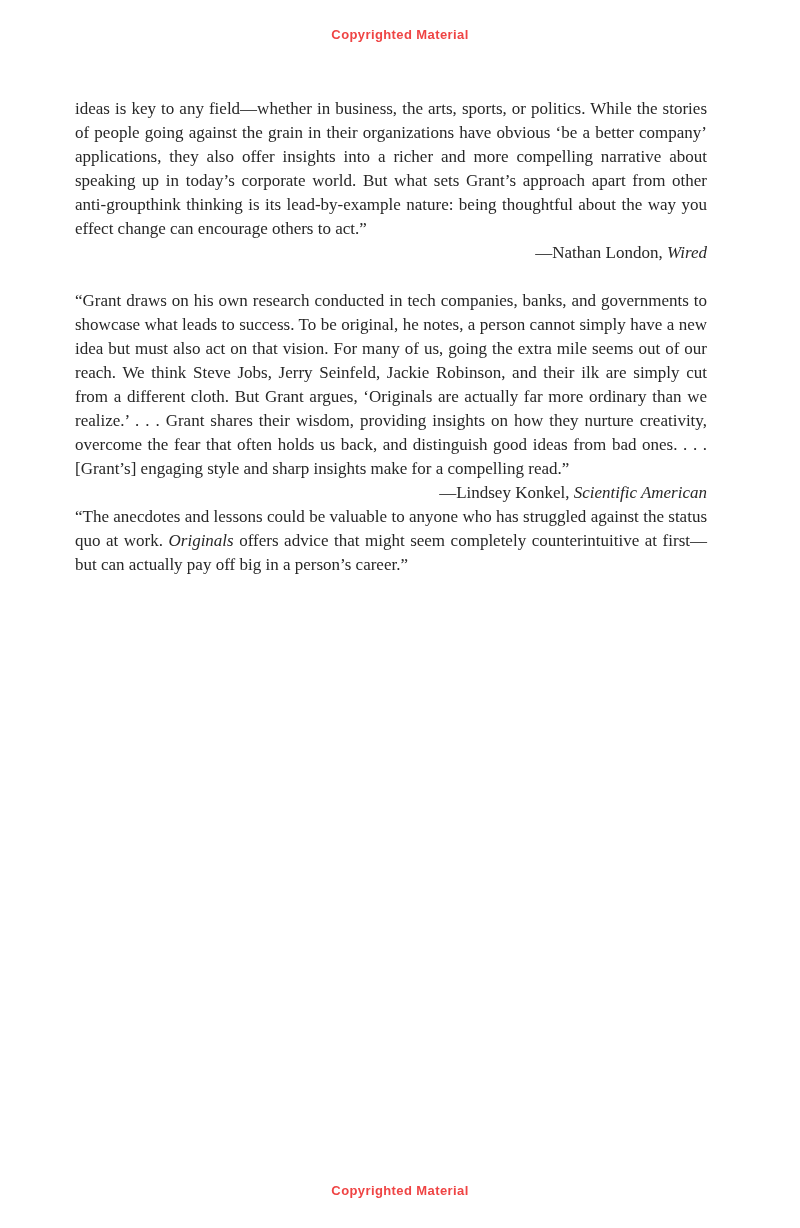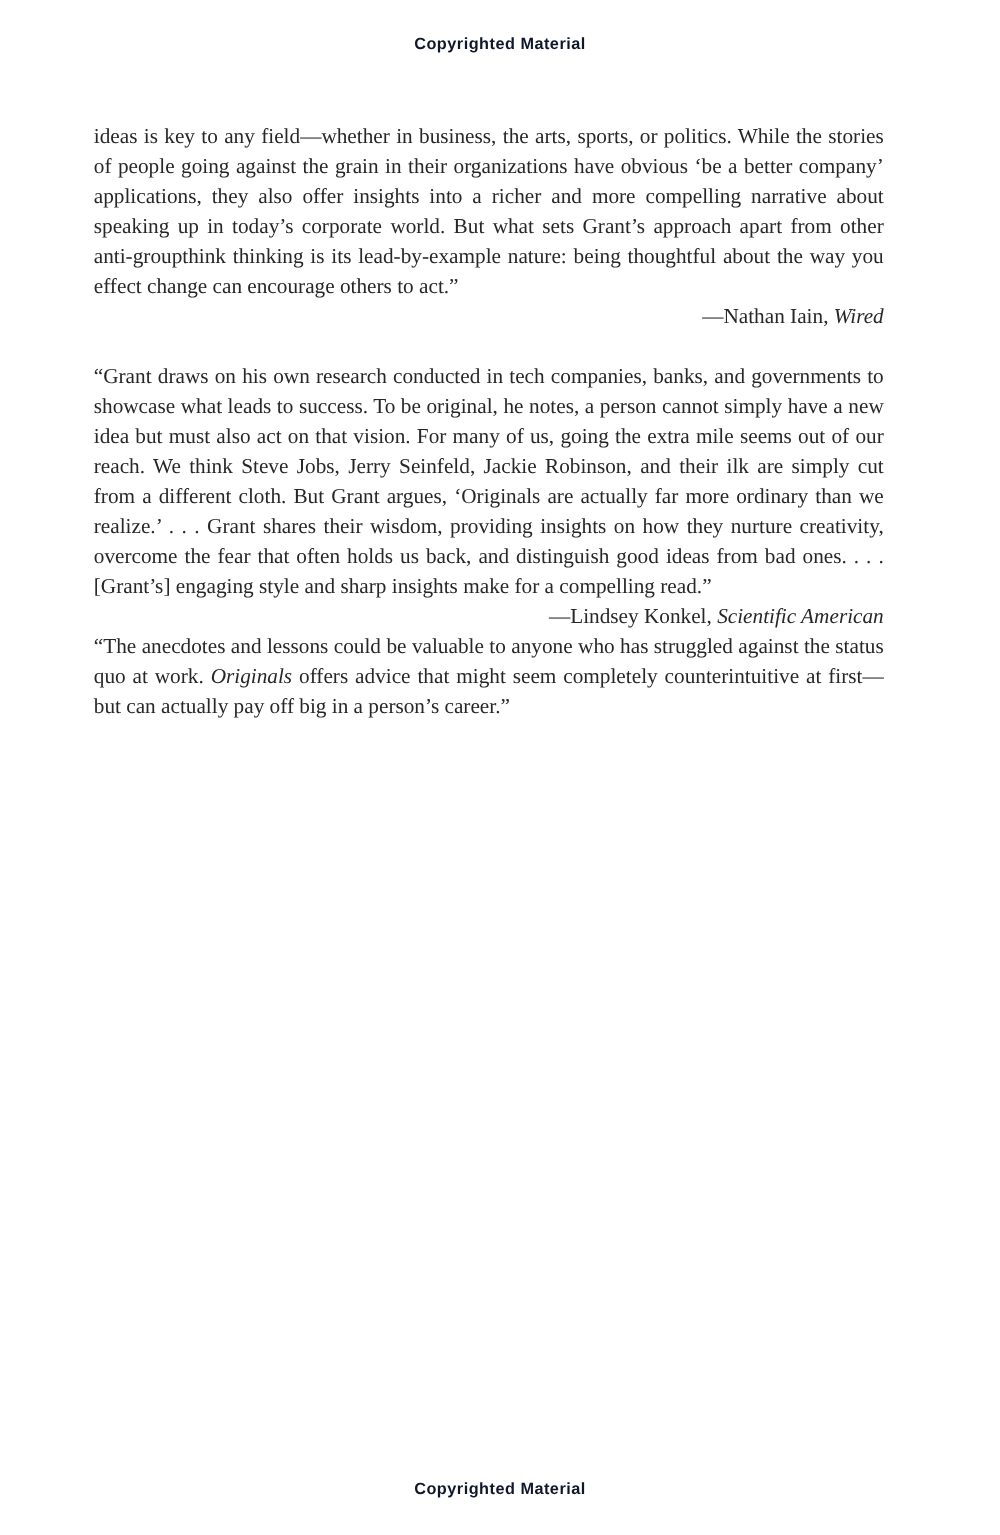--- a/index.html
+++ b/index.html
@@ -18,21 +18,21 @@
   }
   .copyright {
     position: absolute;
     left: 0;
     right: 0;
     text-align: center;
     font-family: "Liberation Sans", sans-serif;
     font-weight: bold;
     font-size: 13px;
     letter-spacing: 0.4px;
-    color: #0f172a;
+    color: #ef4444;
   }
   .copyright.top { top: 27px; }
   .copyright.bottom { bottom: 30px; }
   .content {
     position: absolute;
     top: 97px;
     left: 75px;
     width: 632px;
   }
   .review {
@@ -62,21 +62,21 @@
 </head>
 <body>
 
 <div class="page">
 
   <div class="copyright top">Copyrighted Material</div>
 
   <div class="content">
   <div class="review">
     <p class="quote"><span>ideas is key to any field—whether in business, the arts, sports, or politics. While the stories of people going against the grain in their organizations have obvious ‘be a better company’ applications, they also offer insights into a richer and more compelling narrative about speaking up in today’s corporate world. But what sets Grant’s approach apart from other anti-groupthink thinking is its lead-by-example nature: being thoughtful about the way you effect change can encourage others to act.”</span></p>
-    <p class="attribution"><span>—Nathan Iain, </span><span class="italic">Wired</span></p>
+    <p class="attribution"><span>—Nathan London, </span><span class="italic">Wired</span></p>
   </div>
 
   <div class="review">
     <p class="quote"><span>“Grant draws on his own research conducted in tech companies, banks, and governments to showcase what leads to success. To be original, he notes, a person cannot simply have a new idea but must also act on that vision. For many of us, going the extra mile seems out of our reach. We think Steve Jobs, Jerry Seinfeld, Jackie Robinson, and their ilk are simply cut from a different cloth. But Grant argues, ‘Originals are actually far more ordinary than we realize.’ . . . Grant shares their wisdom, providing insights on how they nurture creativity, overcome the fear that often holds us back, and distinguish good ideas from bad ones. . . . [Grant’s] engaging style and sharp insights make for a compelling read.”</span><span class="attr-inline"><span>—Lindsey Konkel, </span><span class="italic">Scientific American</span></span></p>
 
   </div>
 
   <div class="review">
   </div>
 

